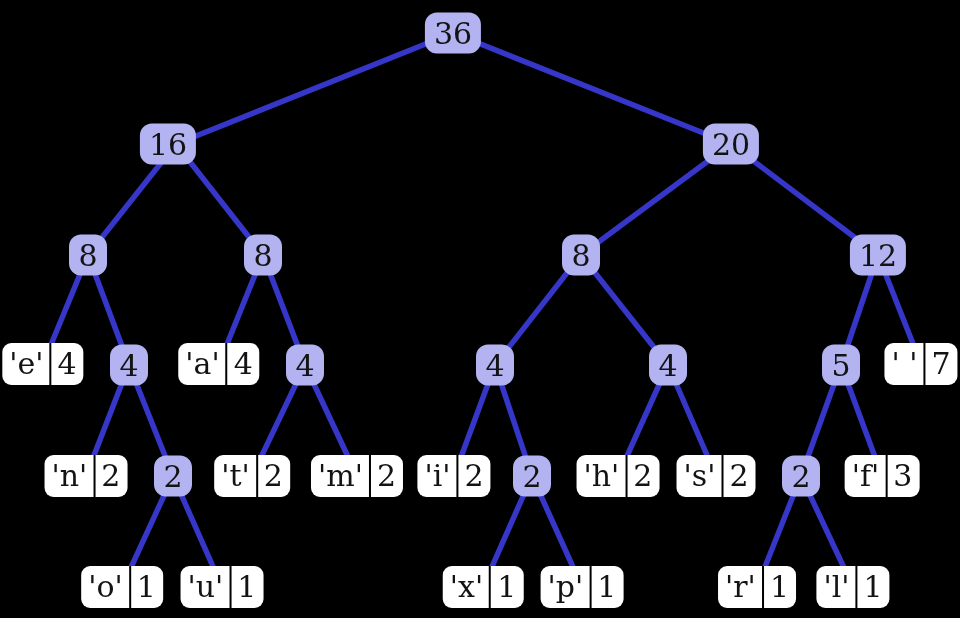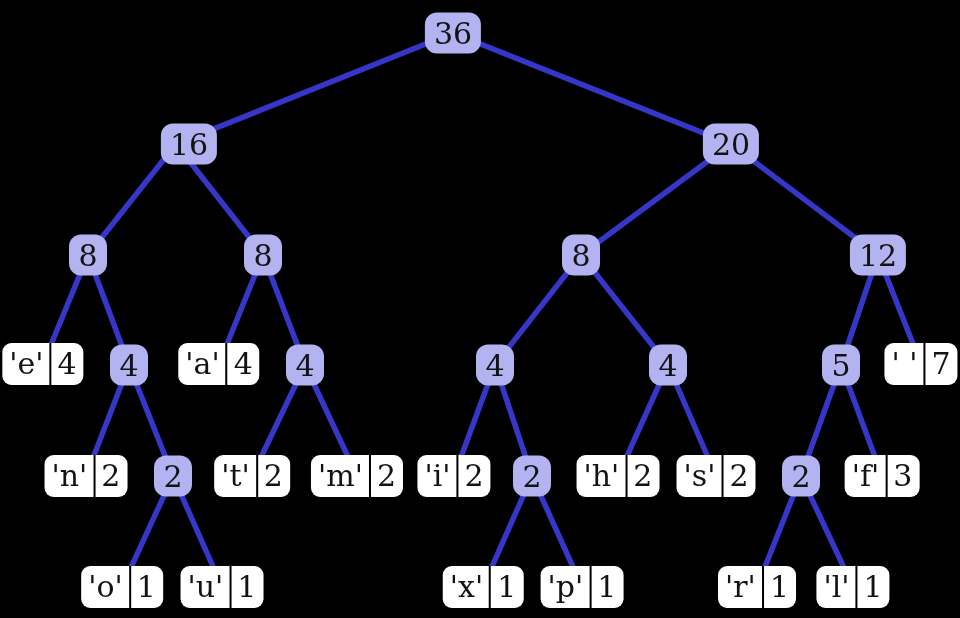--- a/index.html
+++ b/index.html
@@ -95,21 +95,21 @@
       <line x1="878" y1="255" x2="921" y2="364" stroke="#3636c9" stroke-width="5.5" stroke-linecap="round"></line>
       <line x1="841" y1="365" x2="801" y2="476" stroke="#3636c9" stroke-width="5.5" stroke-linecap="round"></line>
       <line x1="841" y1="365" x2="882" y2="476" stroke="#3636c9" stroke-width="5.5" stroke-linecap="round"></line>
       <line x1="801" y1="476" x2="757" y2="587" stroke="#3636c9" stroke-width="5.5" stroke-linecap="round"></line>
       <line x1="801" y1="476" x2="853" y2="587" stroke="#3636c9" stroke-width="5.5" stroke-linecap="round"></line>
     </svg>
   <div id="nodes-layer">
       <div class="node internal" style="left: 453px; top: 33px;">
         <span>36</span>
       </div>
-      <div class="node internal" style="left: 189px; top: 144px;">
+      <div class="node internal" style="left: 168px; top: 144px;">
         <span>16</span>
       </div>
       <div class="node internal" style="left: 731px; top: 144px; justify-content: center;">
         <span>20</span>
       </div>
       <div class="node internal" style="left: 88px; top: 255px;">
         <span>8</span>
       </div>
       <div class="node internal" style="left: 263px; top: 255px;">
         <span>8</span>

